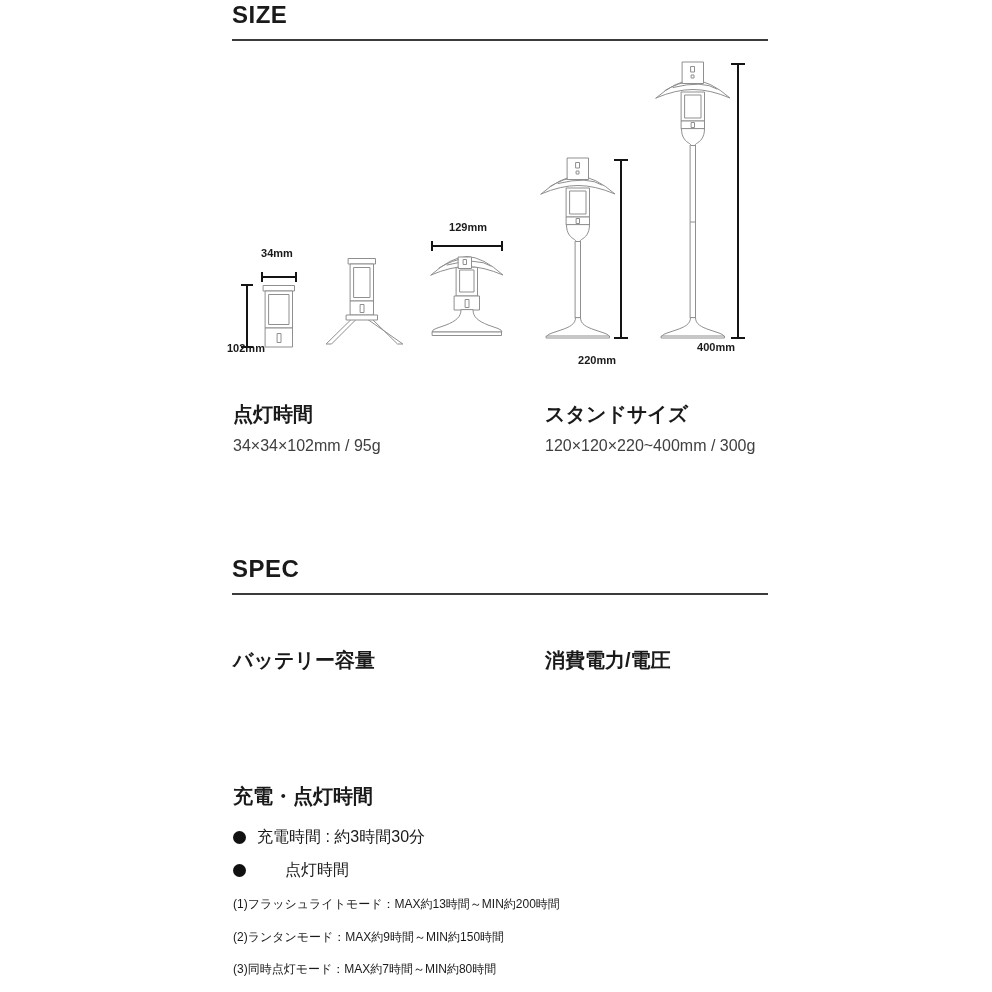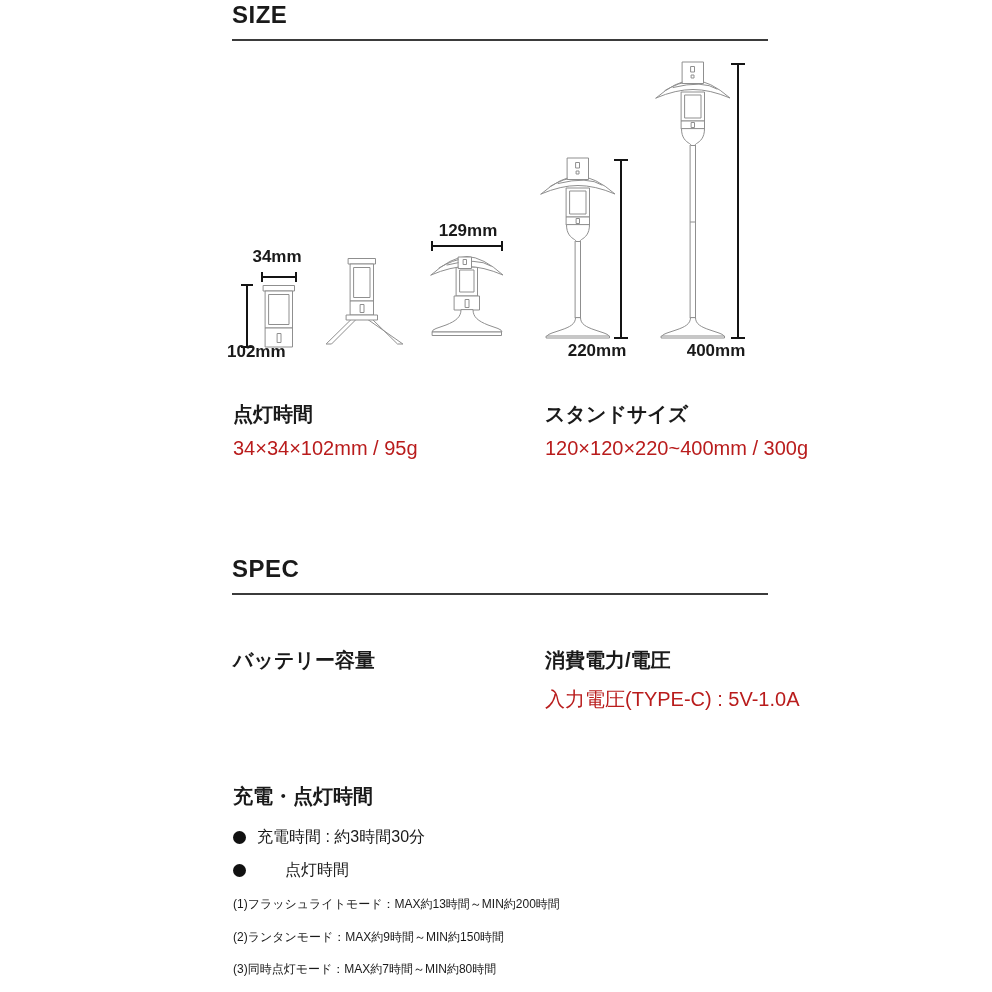--- a/index.html
+++ b/index.html
@@ -5,22 +5,22 @@
   html,body { margin:0; padding:0; background:#ffffff; }
   .page {
     position:relative; width:992px; height:992px; background:#fff;
     font-family:"Liberation Sans","DejaVu Sans",sans-serif; color:#1a1a1a;
     overflow:hidden;
   }
   .abs { position:absolute; }
   .h-en { font-size:24px; font-weight:700; letter-spacing:.5px; white-space:nowrap; }
   .rule { width:536px; height:2px; background:#3b3b3b; }
   .col-title { font-size:20px; font-weight:700; white-space:nowrap; }
-  .col-value { font-size:20px; color:#b91c1c; white-space:nowrap; }
-  .dim-label { font-size:17px; font-weight:700; white-space:nowrap; }
+  .col-value { font-size:16px; color:#404040; white-space:nowrap; }
+  .dim-label { font-size:11px; font-weight:700; white-space:nowrap; }
   .centerx { transform:translateX(-50%); }
   .bullet-row { display:flex; align-items:center; font-size:16px; white-space:nowrap; }
   .dot { width:13px; height:13px; border-radius:50%; background:#111; margin-right:11px; flex:none; }
   .mode-line { font-size:12px; white-space:nowrap; }
   
   .sk  { fill:none;  stroke:#8f8f8f; stroke-width:1; stroke-linecap:round; stroke-linejoin:round; }
   .skf { fill:#ffffff; stroke:#8f8f8f; stroke-width:1; stroke-linecap:round; stroke-linejoin:round; }
   .dim { stroke:#141414; stroke-width:2; fill:none; }
 </style>
 </head>
@@ -113,34 +113,33 @@
       <path class="sk" d="M448,32.5 Q478,25 492,34"></path>
       <rect class="skf" x="457.5" y="7" width="21" height="21.5"></rect>
       <rect class="sk" x="466" y="11.5" width="3.5" height="5.5"></rect>
       <rect class="sk" x="466.5" y="20" width="2.5" height="3"></rect>
     </g>
   </svg>
 
   <div class="abs dim-label centerx" style="left:277px; top:247px;text-align:right;">34mm</div>
   <div class="abs dim-label" style="left:227px; top:342px;">102mm</div>
   <div class="abs dim-label centerx" style="left:468px; top:221px;">129mm</div>
-  <div class="abs dim-label centerx" style="left:597px; top:341px;">220mm</div>
+  <div class="abs dim-label centerx" style="left:597px; top:354px;">220mm</div>
   <div class="abs dim-label centerx" style="left:716px; top:341px;">400mm</div>
 
   <div class="abs col-title" style="left:233px; top:401px;">点灯時間</div>
   <div class="abs col-value" style="left:233px; top:437px;">34×34×102mm / 95g</div>
   <div class="abs col-title" style="left:545px; top:401px;">スタンドサイズ</div>
   <div class="abs col-value" style="left:545px; top:437px;">120×120×220~400mm / 300g</div>
 
   <div class="abs h-en" style="left:232px; top:555px;">SPEC</div>
   <div class="abs rule" style="left:232px; top:593px;"></div>
 
   <div class="abs col-title" style="left:233px; top:647px;">バッテリー容量</div>
   <div class="abs col-title" style="left:545px; top:647px;">消費電力/電圧</div>
-  <div class="abs col-value" style="left:545px; top:686px;">入力電圧(TYPE-C) : 5V-1.0A</div>
 
   <div class="abs col-title" style="left:233px; top:783px;text-align:right;">充電・点灯時間</div>
 
   <div class="abs bullet-row" style="left:233px; top:827px;">
     <span class="dot"></span>
     <span>充電時間 : 約3時間30分</span>
   </div>
   <div class="abs bullet-row" style="left:233px; top:860px;gap:28px;">
     <span class="dot"></span>
     <span>点灯時間</span>

